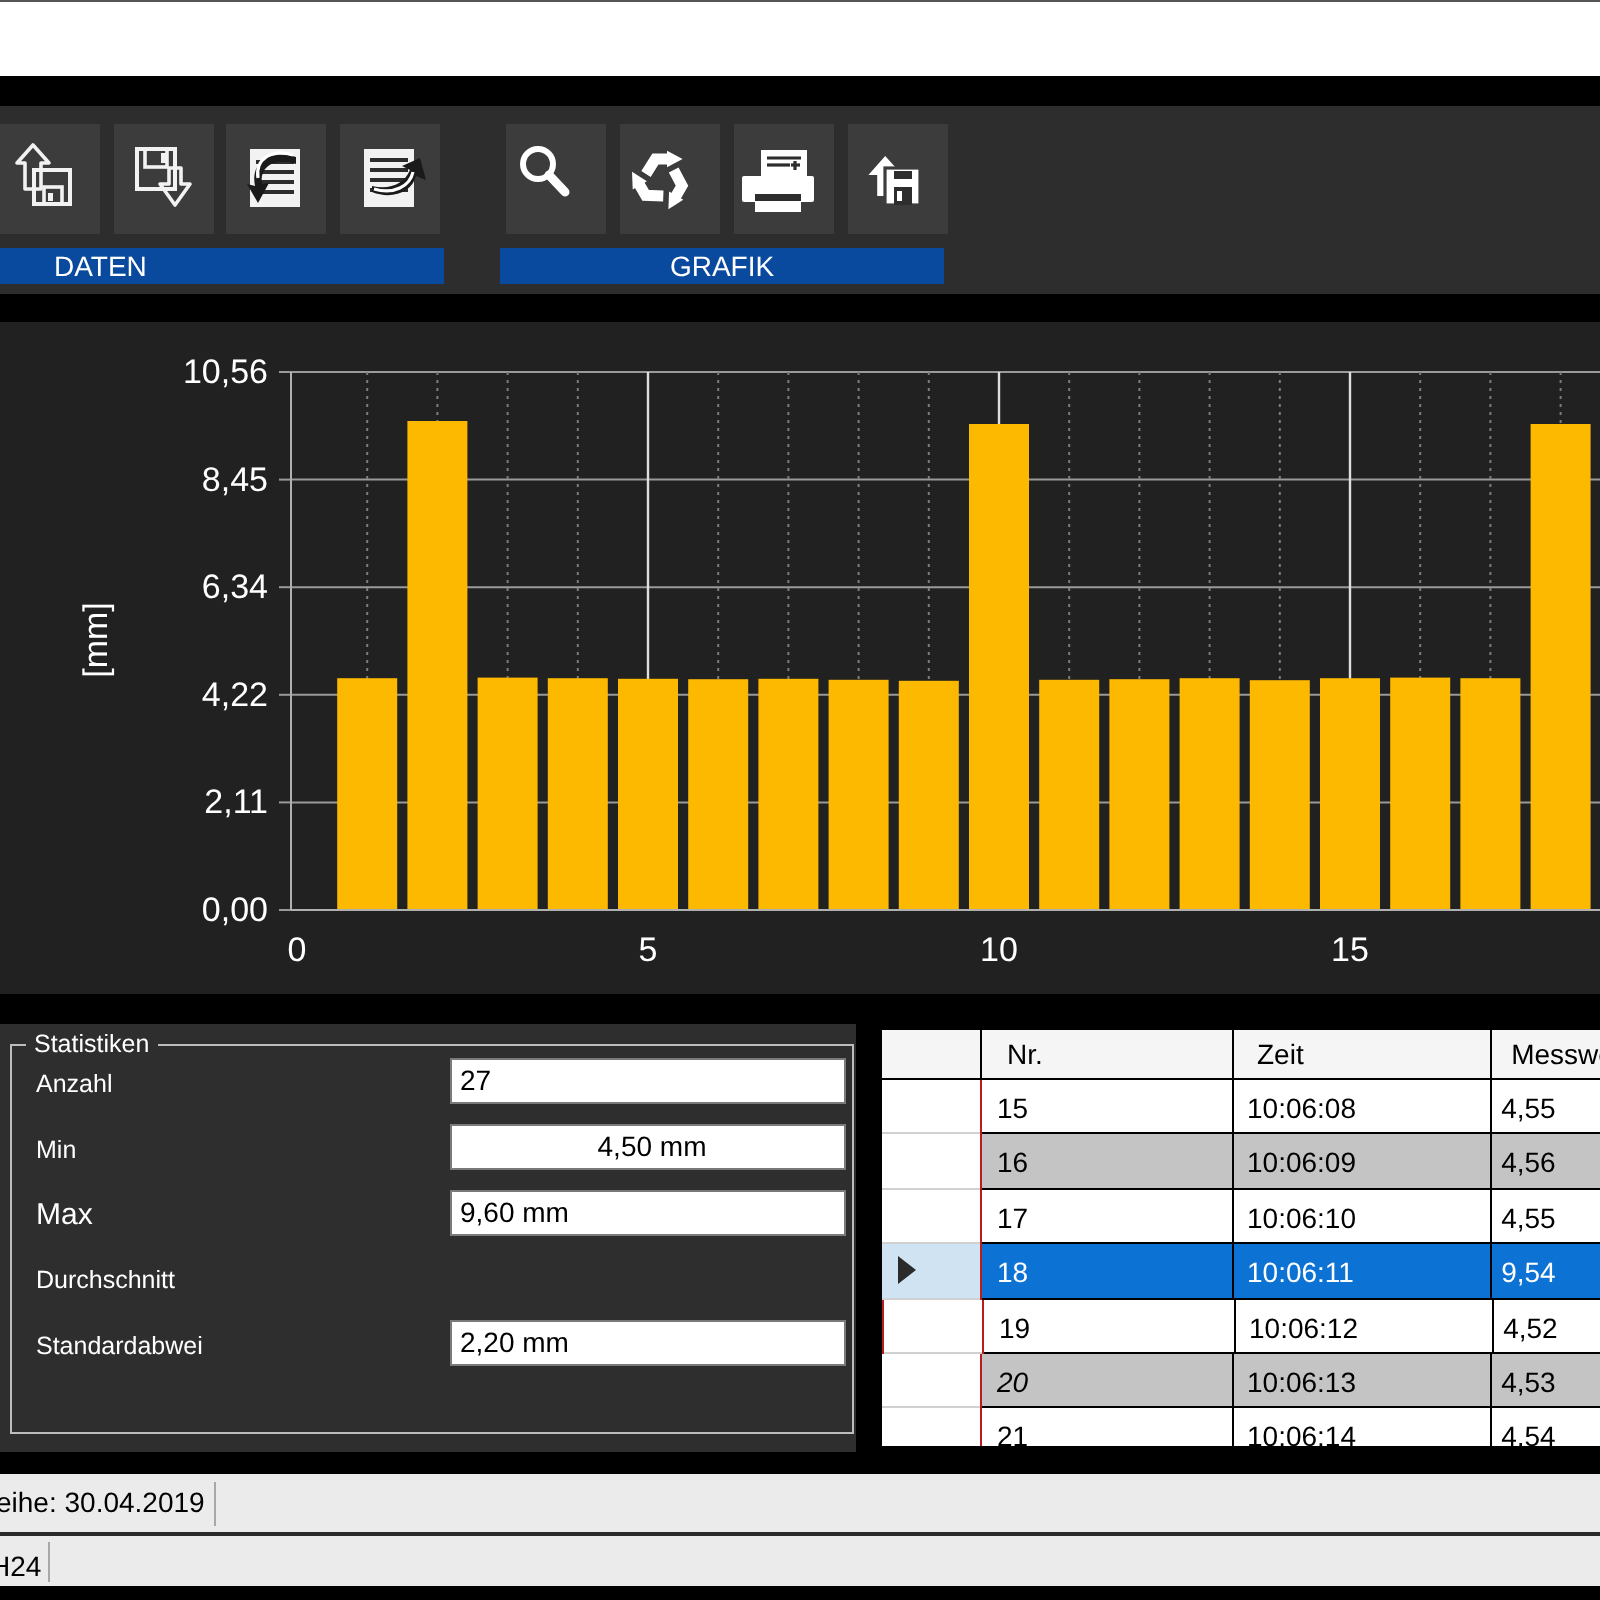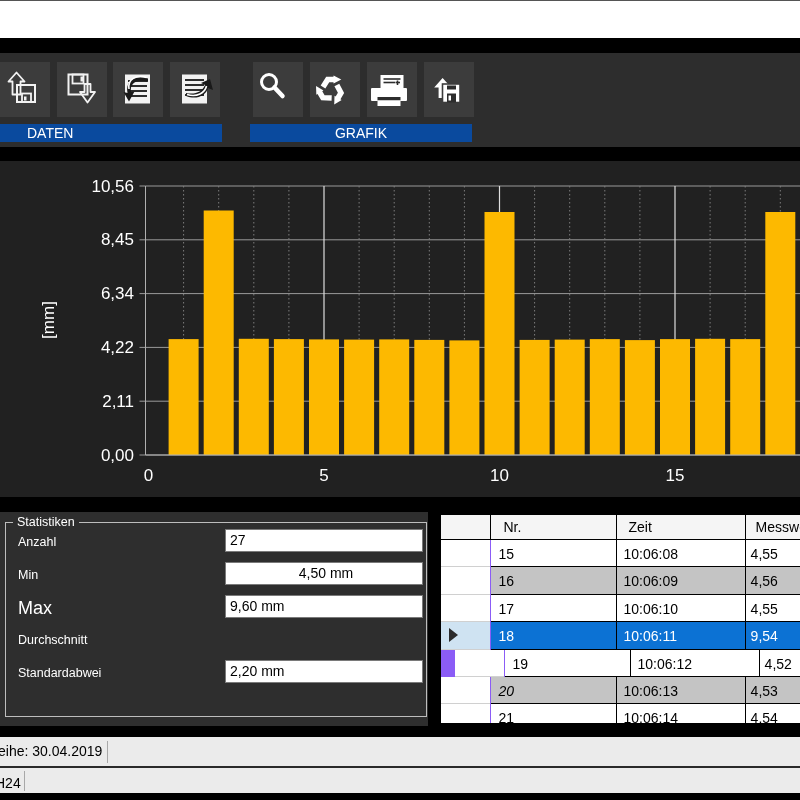--- a/index.html
+++ b/index.html
@@ -174,30 +174,30 @@
 
   <div class="abs" style="left:0;top:497px;width:800px;height:15px;background:#000;"></div>
 
   <div class="abs" style="left:0;top:512px;width:800px;height:214px;background:#000;">
 
     <div class="abs" style="left:0;top:0;width:428px;height:214px;background:#2e2e2e;color:#fff;">
       <div class="abs" style="left:5px;top:10px;width:420px;height:193px;border:1px solid #bdbdbd;"></div>
       <div class="abs" style="left:13px;top:3px;background:#2e2e2e;padding:0 4px;font-size:12.5px;">Statistiken</div>
       <div class="abs" style="left:18px;top:22px;font-size:12.5px;line-height:16px;">Anzahl</div>
       <div class="abs" style="left:18px;top:55px;font-size:12.5px;line-height:16px;">Min</div>
-      <div class="abs" style="left:18px;top:88px;font-size:18px;line-height:16px;">Max</div>
+      <div class="abs" style="left:18px;top:88px;font-size:15px;line-height:16px;">Max</div>
       <div class="abs" style="left:18px;top:120px;font-size:12.5px;line-height:16px;">Durchschnitt</div>
       <div class="abs" style="left:18px;top:153px;font-size:12.5px;line-height:16px;">Standardabwei</div>
       <div class="abs tbx" style="top:17px;">27</div>
       <div class="abs tbx" style="top:50px;text-align:center;">4,50 mm</div>
       <div class="abs tbx" style="top:83px;">9,60 mm</div>
       <div class="abs tbx" style="top:148px;">2,20 mm</div>
     </div>
 
-    <div class="abs" id="grid" style="left:441px;top:3px;width:359px;height:208px;background:#8b5cf6;overflow:hidden;font-size:14px;color:#000;">
+    <div class="abs" id="grid" style="left:441px;top:3px;width:359px;height:208px;background:#b91c1c;overflow:hidden;font-size:14px;color:#000;">
       <div class="abs" style="left:0;top:0;width:359px;height:25px;background:#f5f5f5;border-bottom:1px solid #000;box-sizing:border-box;">
         <div class="abs" style="left:48.5px;top:0;width:1px;height:24px;background:#000;"></div>
         <div class="abs" style="left:174.5px;top:0;width:1px;height:24px;background:#000;"></div>
         <div class="abs" style="left:303.6px;top:0;width:1px;height:24px;background:#000;"></div>
         <div class="abs" style="left:62.5px;top:4px;">Nr.</div>
         <div class="abs" style="left:187.5px;top:4px;">Zeit</div>
         <div class="abs" style="left:314.6px;top:4px;">Messwer</div>
       </div>
       <div class="abs" style="left:0;top:25.0px;width:359px;height:27.4px;">
         <div class="abs" style="left:0;top:0;width:48.5px;height:26.4px;background:#fff;border-bottom:1px solid #d0d0d0;"></div>
@@ -229,21 +229,21 @@
       <div class="abs" style="left:0;top:107.2px;width:359px;height:27.4px;">
         <div class="abs" style="left:0;top:0;width:48.5px;height:26.4px;background:#cfe3f2;border-bottom:1px solid #d0d0d0;"></div>
         <div class="abs" style="left:8px;top:6px;width:0;height:0;border-left:9px solid #2b2b2b;border-top:7px solid transparent;border-bottom:7px solid transparent;"></div>
         <div class="abs" style="left:49.5px;top:0;width:309.5px;height:26.4px;background:#0c72d4;border-bottom:1px solid #000;color:#fff;"></div>
         <div class="abs" style="left:174.5px;top:0;width:1px;height:27.4px;background:#000;"></div>
         <div class="abs" style="left:303.6px;top:0;width:1px;height:27.4px;background:#000;"></div>
         <div class="abs" style="left:57.5px;top:6px;color:#fff;">18</div>
         <div class="abs" style="left:182.5px;top:6px;color:#fff;">10:06:11</div>
         <div class="abs" style="left:309.6px;top:6px;color:#fff;">9,54</div>
       </div>
-      <div class="abs" style="left:14px;top:134.6px;width:302px;height:27.4px;">
+      <div class="abs" style="left:1px;top:134.6px;width:302px;height:27.4px;">
         <div class="abs" style="left:0;top:0;width:48.5px;height:26.4px;background:#fff;border-bottom:1px solid #d0d0d0;"></div>
         <div class="abs" style="left:49.5px;top:0;width:309.5px;height:26.4px;background:#fff;border-bottom:1px solid #000;color:#000;"></div>
         <div class="abs" style="left:174.5px;top:0;width:1px;height:27.4px;background:#000;"></div>
         <div class="abs" style="left:303.6px;top:0;width:1px;height:27.4px;background:#000;"></div>
         <div class="abs" style="left:57.5px;top:6px;color:#000;">19</div>
         <div class="abs" style="left:182.5px;top:6px;color:#000;">10:06:12</div>
         <div class="abs" style="left:309.6px;top:6px;color:#000;">4,52</div>
       </div>
       <div class="abs" style="left:0;top:162.0px;width:359px;height:27.4px;">
         <div class="abs" style="left:0;top:0;width:48.5px;height:26.4px;background:#fff;border-bottom:1px solid #d0d0d0;"></div>

